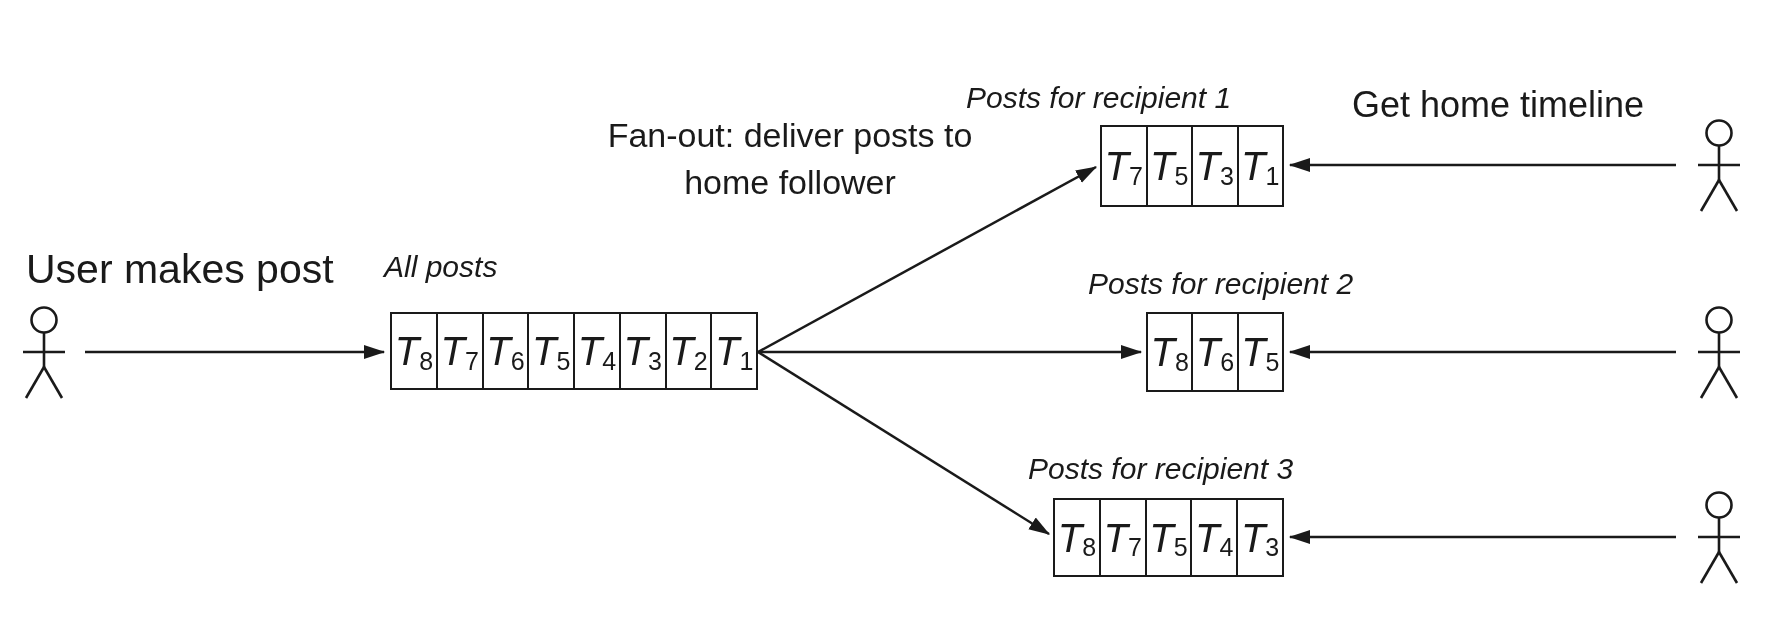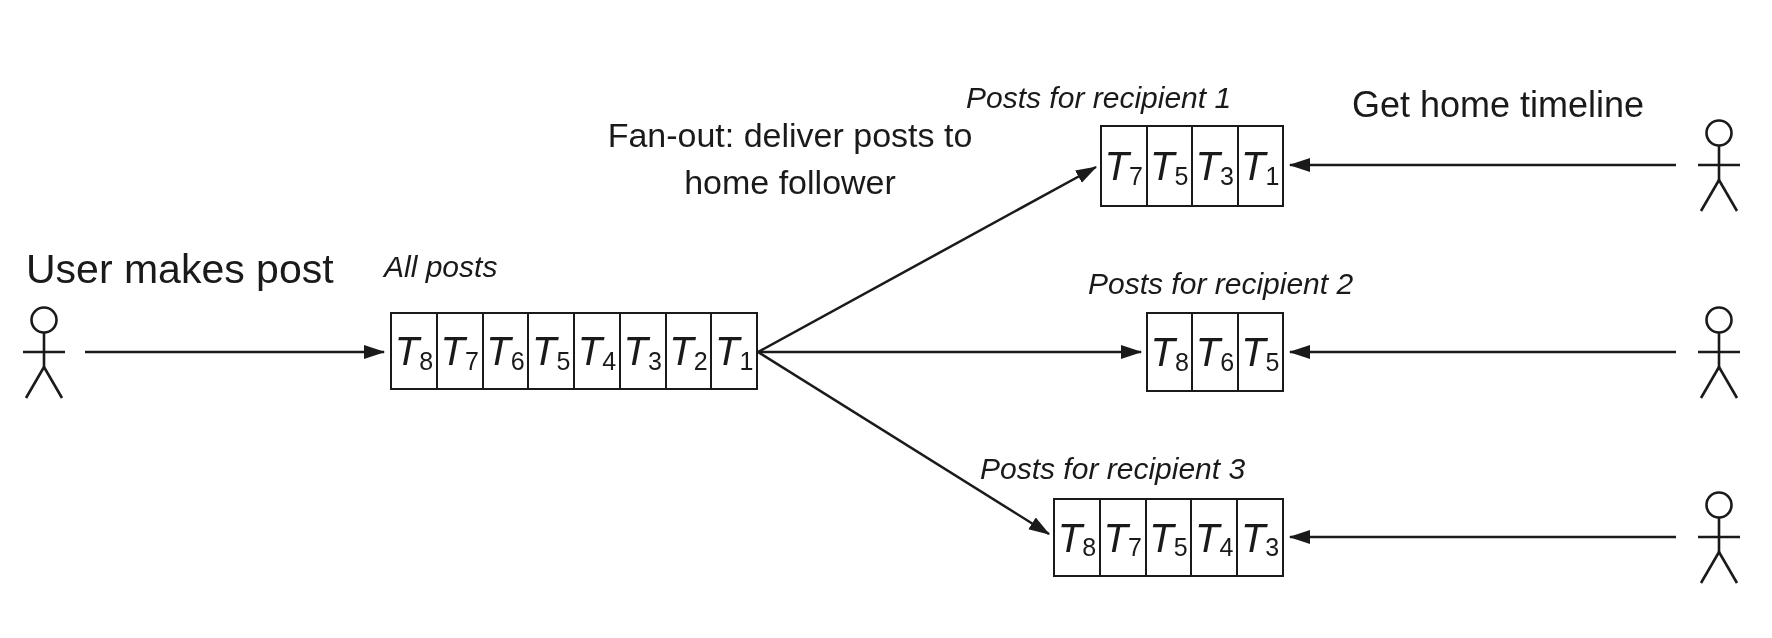--- a/index.html
+++ b/index.html
@@ -88,21 +88,21 @@
     <div>home follower</div>
   </div>
 
   <div class="label center-label timeline-label" style="left:1310px; top:42px; width:376px;">
     <div>Get home timeline</div>
   </div>
 
   <div class="label italic-label" style="left:384px; top:250px;">All posts</div>
   <div class="label italic-label" style="left:966px; top:81px;">Posts for recipient 1</div>
   <div class="label italic-label" style="left:1060px; top:267px;margin-left:28px;">Posts for recipient 2</div>
-  <div class="label italic-label" style="left:980px; top:452px;">Posts for recipient 3</div>
+  <div class="label italic-label" style="left:1028px; top:452px;">Posts for recipient 3</div>
 
   <div class="queue" style="left:390px; top:312px; width:368px; height:78px;">
 
       <div class="cell">
         <span class="t-base">T</span>
         <span class="t-sub">8</span>
       </div>
 
       <div class="cell">
         <span class="t-base">T</span>

